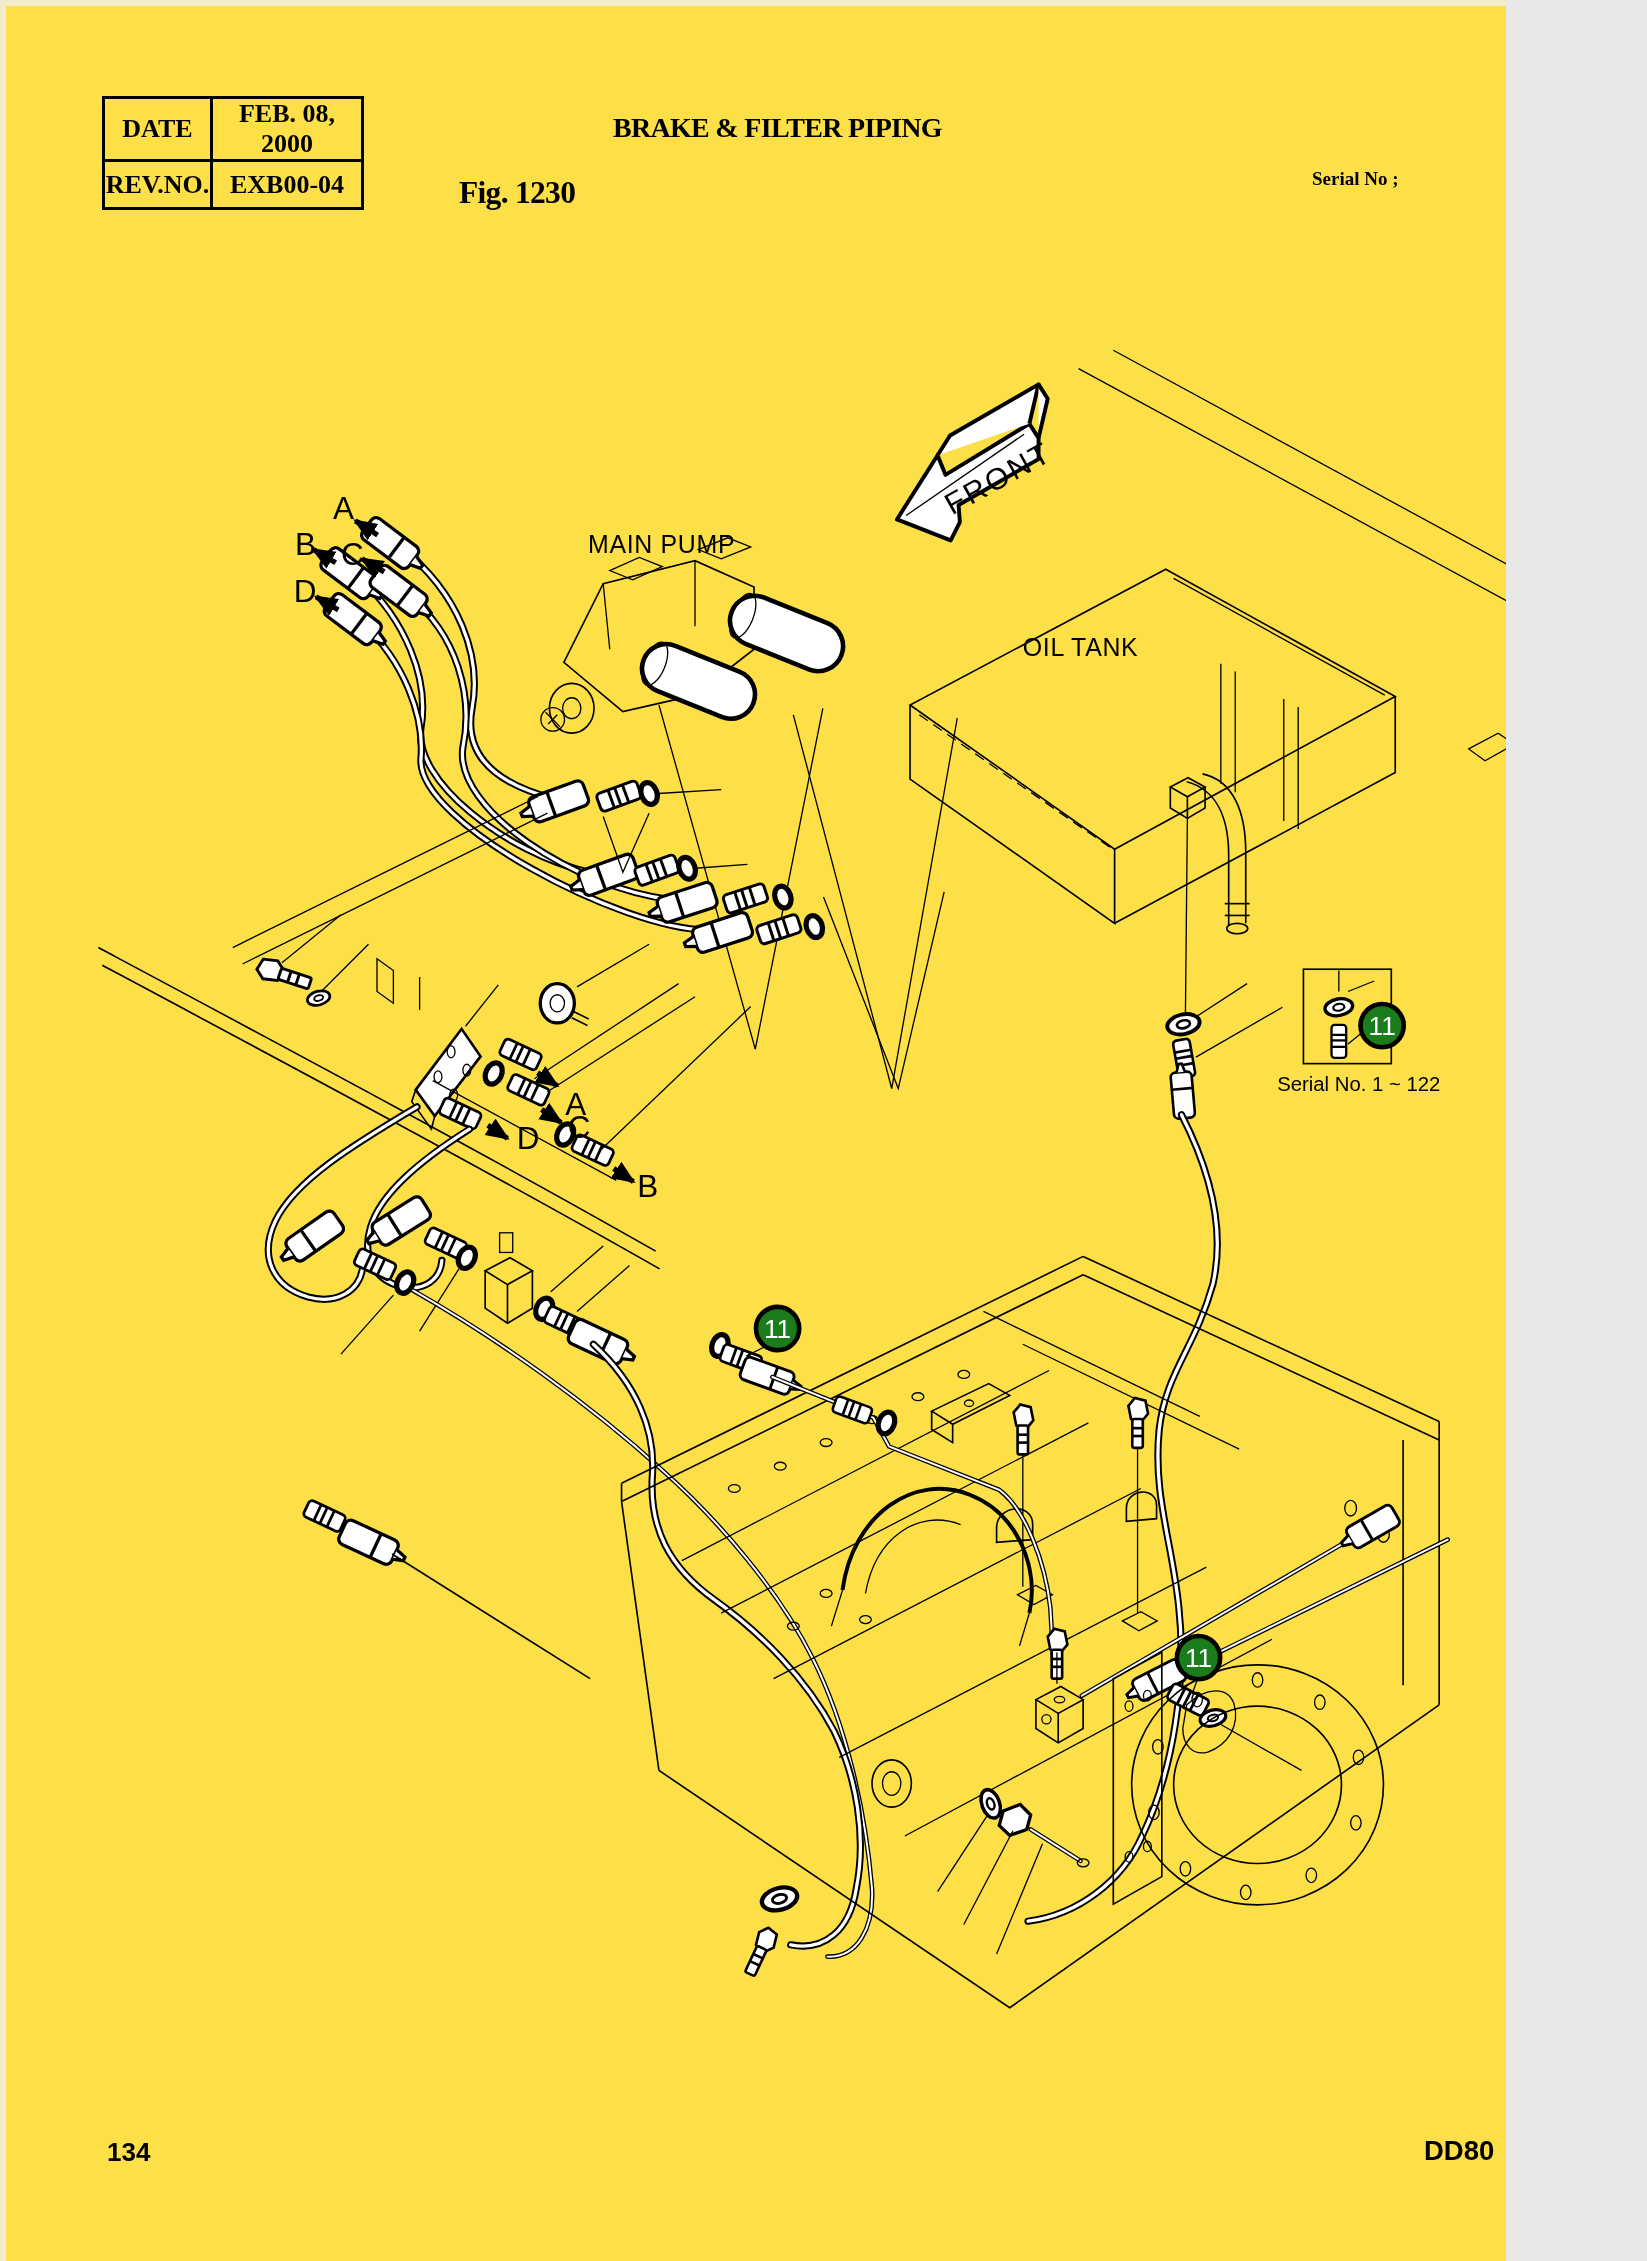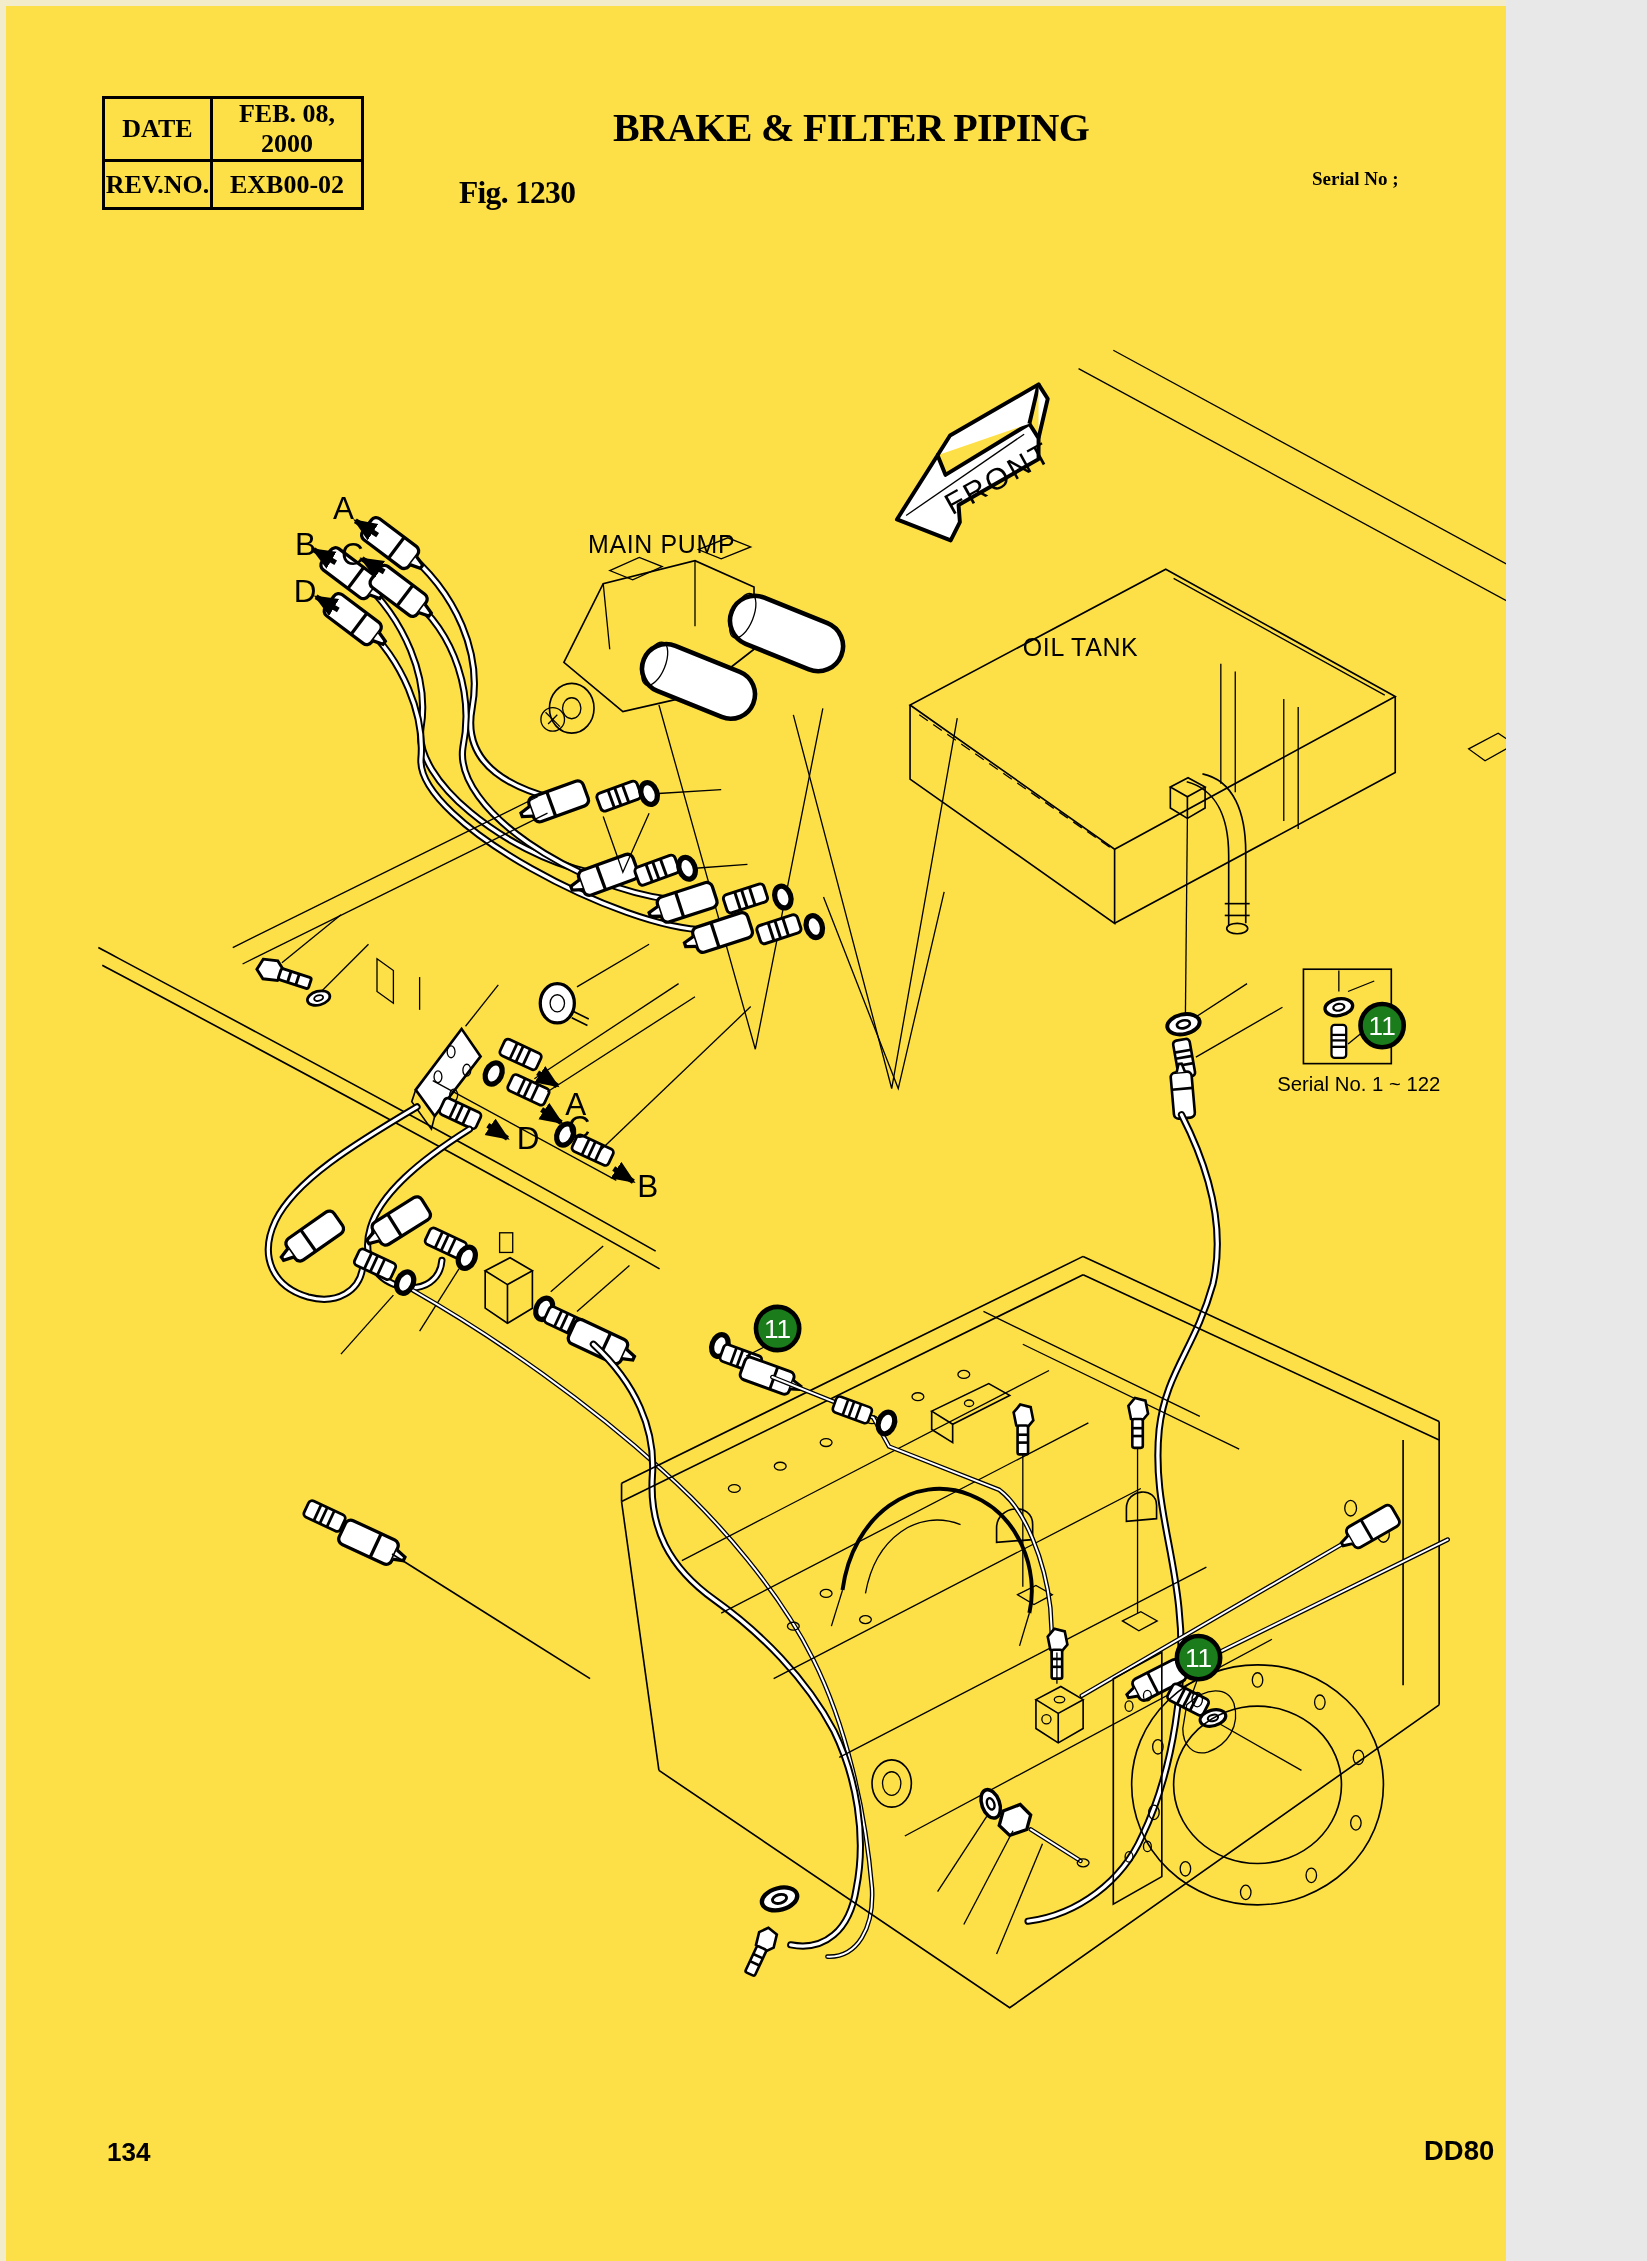--- a/index.html
+++ b/index.html
@@ -10,21 +10,21 @@
 
   
   .info-table{position:absolute;left:102px;top:96px;border-collapse:collapse;
               font-family:"Liberation Serif", serif;font-weight:bold;font-size:26px;}
   .info-table td{border:3.3px solid #000;text-align:center;vertical-align:middle;padding:0;}
   .info-table .c1{width:105px;height:45px;}
   .info-table .c2{width:148px;height:45px;margin-top:12px;}
   .fig-label{position:absolute;left:459px;top:135px;font-family:"Liberation Serif", serif;
              font-weight:bold;font-size:31.5px;letter-spacing:-0.7px;margin-top:40px;}
   .title-block{position:absolute;left:613px;top:102px;font-family:"Liberation Serif", serif;
-               font-weight:bold;font-size:40px;line-height:51px;letter-spacing:-0.7px;white-space:nowrap;}
+               font-weight:bold;font-size:28px;line-height:51px;letter-spacing:-0.7px;white-space:nowrap;}
   .serial-label{position:absolute;left:1312px;top:168px;font-family:"Liberation Serif", serif;
                 font-weight:bold;font-size:19px;}
 
   
   .page-number{position:absolute;left:107px;top:2137px;font-weight:bold;font-size:26px;text-align:center;}
   .model-code{position:absolute;left:1424px;top:2135px;font-weight:bold;font-size:27.5px;text-align:right;}
 
   
   .diagram{position:absolute;left:0;top:0;width:1647px;height:2261px;}
   .fl{stroke:#000;stroke-width:2.5;fill:none;}
@@ -50,21 +50,21 @@
   <div class="edge-left"></div>
 
   <table class="info-table">
     <tbody>
         <tr>
       <td class="c1">DATE</td>
       <td class="c2">FEB. 08, 2000</td>
     </tr>
     <tr>
       <td class="c1">REV.NO.</td>
-      <td class="c2">EXB00-02</td>
+      <td class="c2">EXB00-04</td>
     </tr>
   </tbody>
     </table>
   <div class="fig-label">Fig. 1230</div>
   <div class="title-block">
     <div>BRAKE &amp; FILTER PIPING</div>
   </div>
   <div class="serial-label">Serial No ;</div>
 
   <svg class="diagram" viewBox="0 0 2512 3448">

